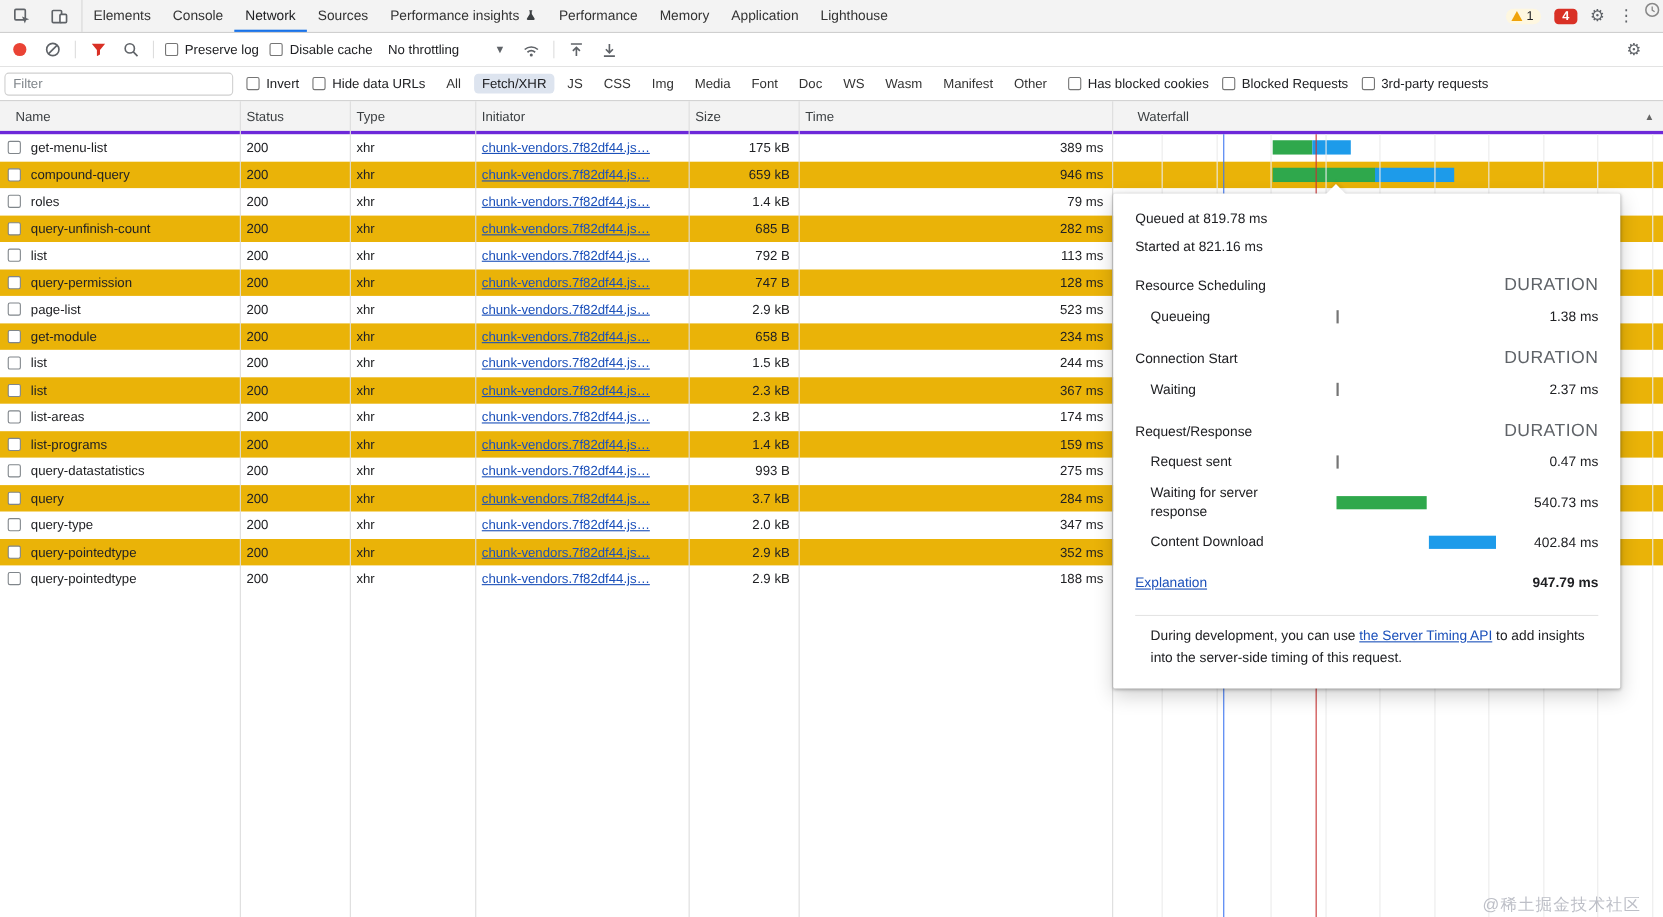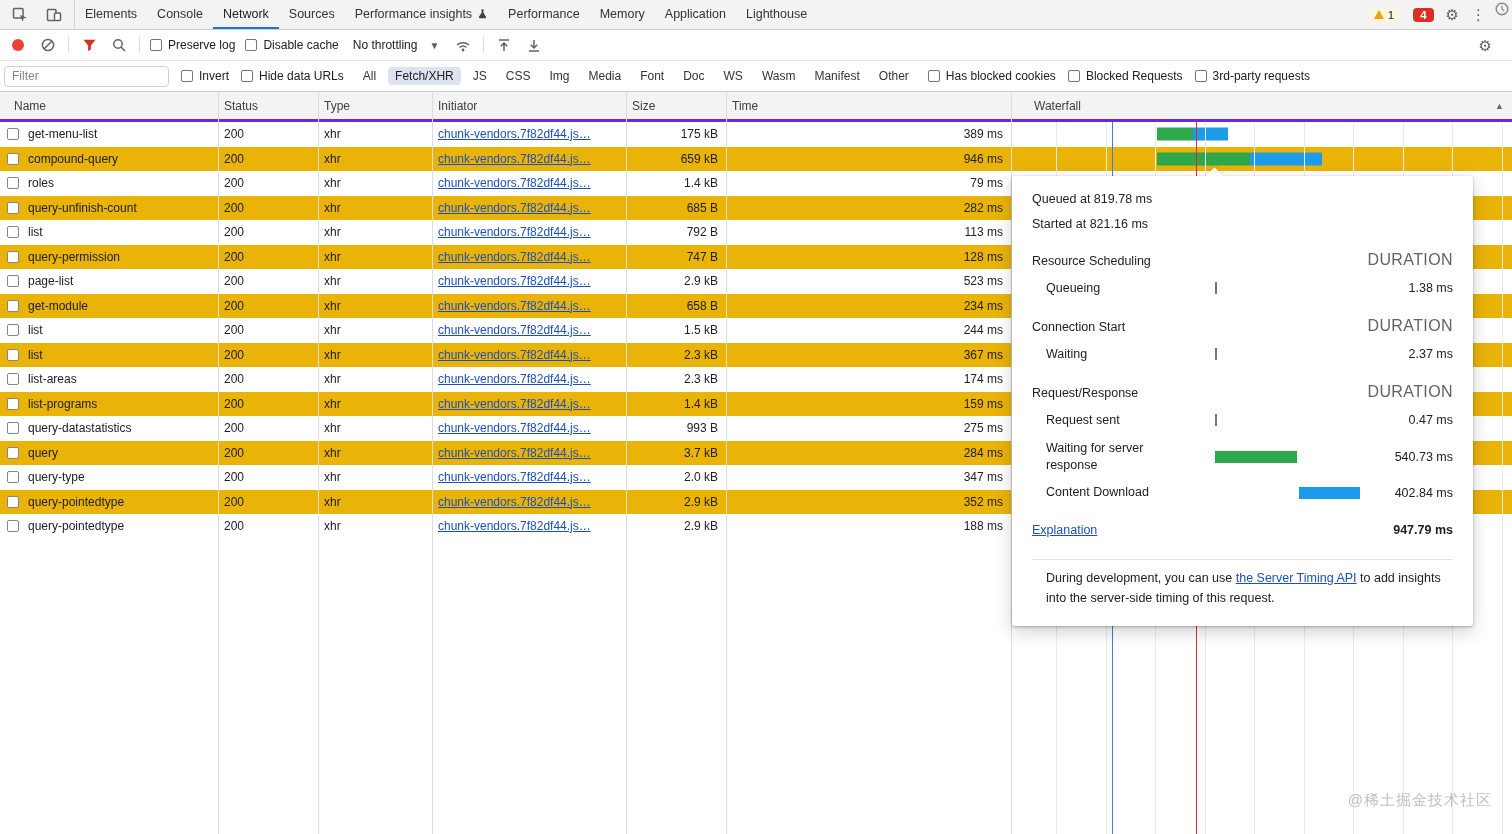--- a/index.html
+++ b/index.html
@@ -29,31 +29,31 @@
 
   
   .toolbar2 {
     height:31px; background:#fff; border-bottom:1px solid #e3e3e3;
     display:flex; align-items:center; padding:0 8px; gap:10px; position:relative; z-index:6;
   }
   .rec-dot { width:12px; height:12px; border-radius:50%; background:#ea4335; display:inline-block; cursor:pointer; }
   .vsep { width:1px; height:16px; background:#ddd; }
   .cb { display:inline-flex; align-items:center; gap:6px; cursor:pointer; color:#202124; white-space:nowrap; }
   .cb .box { width:12px; height:12px; border:1.4px solid #757575; border-radius:2px; background:#fff; display:inline-block; }
-  .throttle { display:inline-flex; align-items:center; gap:12px; color:#202124; cursor:pointer; padding:2px 4px; }
+  .throttle { display:inline-flex; align-items:center; gap:32px; color:#202124; cursor:pointer; padding:2px 4px; }
   .caret { color:#5f6368; font-size:10px; }
   .toolbar2 .right-gear { margin-left:auto; padding-right:12px; }
 
   
   .filterbar {
     height:31px; background:#fff; border-bottom:1px solid #cfcfcf;
     display:flex; align-items:center; padding:0 4px; gap:12px; position:relative; z-index:6; white-space:nowrap;
   }
   .filter-input {
-    width:165px; height:21px; border:1px solid #d0d0d0; border-radius:4px;
+    width:208px; height:21px; border:1px solid #d0d0d0; border-radius:4px;
     padding:0 7px; font:inherit; color:#202124; outline:none;
   }
   .filter-input::placeholder { color:#80868b; }
   .ftypes { display:flex; align-items:center; gap:5px; }
   .ftype { padding:2px 7px; border-radius:4px; cursor:pointer; color:#333; }
   .ftype.active { background:#dde4ef; color:#202124;text-align:center; }
 
   
   .grid-header {
     height:30px; background:#f3f3f3; border-bottom:3px solid #6d28d9;
@@ -108,21 +108,21 @@
   .tt-bar { position:absolute; top:0; height:12px; display:inline-block; }
   .tt-val { position:absolute; right:0; top:50%; transform:translateY(-50%); color:#202124; }
   .tt-footer { display:flex; justify-content:space-between; align-items:center; margin-top:22px; }
   .tt-link { color:#1b50ba; text-decoration:underline; cursor:pointer; }
   .tt-total { font-weight:bold; }
   .tt-divider { border-top:1px solid #e4e4e4; margin-top:22px; }
   .st-head { margin-top:18px; }
   .st-head .tt-stitle { color:#5f6368; }
   .tt-note { margin:9px 0 0 14px; line-height:1.55; color:#202124; }
 
-  .watermark { position:absolute; right:20px; bottom:24px; color:#bdbfc7; font-size:15px; letter-spacing:1px; z-index:12; }
+  .watermark { position:absolute; right:20px; bottom:2px; color:#bdbfc7; font-size:15px; letter-spacing:1px; z-index:12; }
 
   svg { display:block; }
 </style>
 </head>
 <body>
 
 <div class="tabbar">
   <div class="tb-icons">
     <span class="iconbtn">
       <svg width="16" height="16" viewBox="0 0 16 16">

